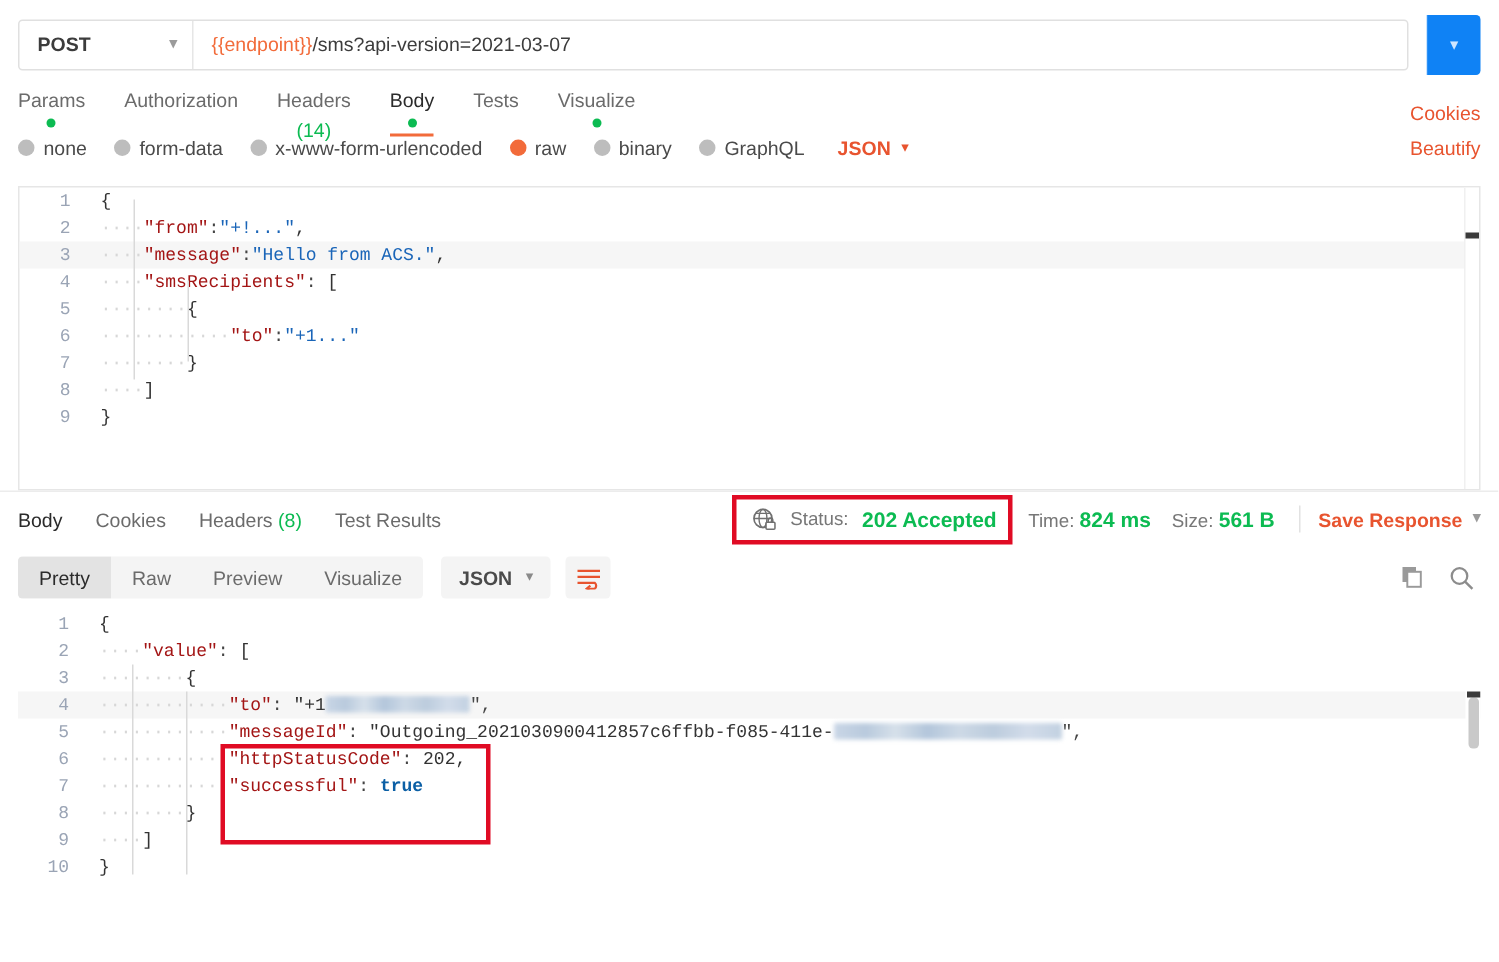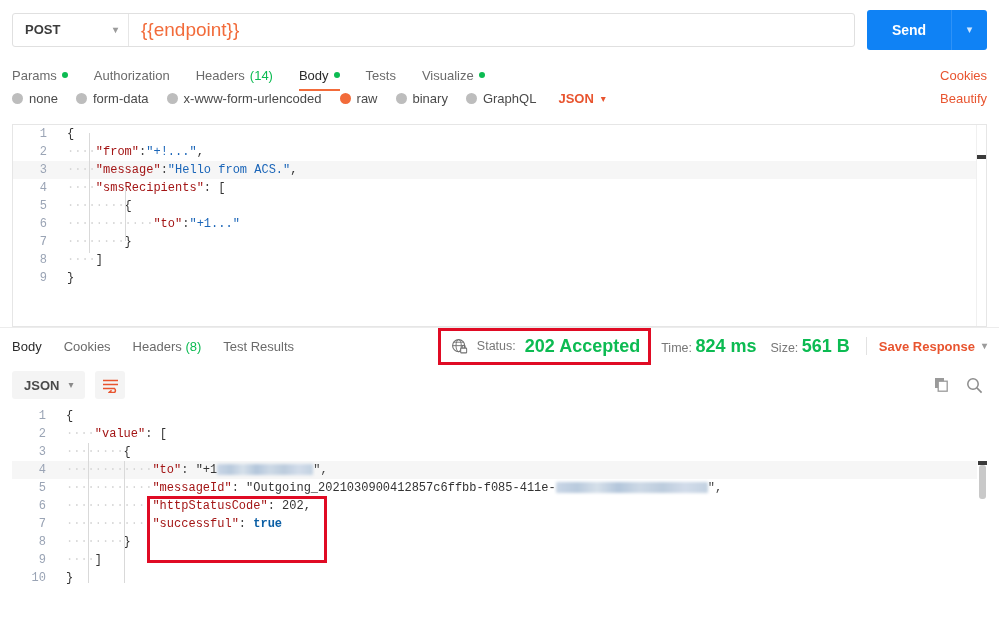--- a/index.html
+++ b/index.html
@@ -29,21 +29,21 @@
     width: 116px; flex: 0 0 116px;
     display: flex; align-items: center; justify-content: space-between;
     padding: 0 10px 0 12px;
     font-weight: bold; font-size: 13px; color: #3c3c3c;
     border-right: 1px solid #e6e6e6;
     cursor: pointer;
   }
   .chev { color: #9b9b9b; font-size: 10px; line-height: 1; }
   .url-input {
     flex: 1 1 auto; display: flex; align-items: center;
-    padding: 0 12px; font-size: 19px; color: #3c3c3c;
+    padding: 0 12px; font-size: 13px; color: #3c3c3c;
     white-space: nowrap; overflow: hidden;
   }
   .var-token { color: #f26b3a; }
   .send-wrap { flex: 0 0 auto; display: flex; margin-left: 12px; }
   .send-btn {
     height: 40px; width: 84px;
     background: #0f82f5; color: #fff; font-weight: bold; font-size: 14px;
     display: flex; align-items: center; justify-content: center;
     border-radius: 3px 0 0 3px; cursor: pointer;
   }
@@ -58,20 +58,21 @@
   .req-tabs-row {
     height: 32px; flex: 0 0 32px;
     display: flex; align-items: stretch; padding: 0 12px;
     position: relative;
   }
   .req-tabs { display: flex; align-items: stretch; gap: 0; flex: 1 1 auto; }
   .req-tab {
     display: flex; align-items: center; gap: 5px;
     padding: 0 13px; font-size: 13px; color: #6b6b6b; cursor: pointer;
     position: relative;
+    flex-direction: column;
   }
   .req-tab:first-child { padding-left: 0; }
   .req-tab.active { color: #2b2b2b; }
   .req-tab.active::after {
     content: ""; position: absolute; left: 13px; right: 13px; bottom: 0;
     height: 2px; background: #f26b3a;
   }
   .req-tab:first-child.active::after { left: 0; }
   .dot-green { width: 6px; height: 6px; border-radius: 50%; background: #0cbb52; display: inline-block; }
   .count-green { color: #0cbb52; }
@@ -141,21 +142,21 @@
   .resp-tab { font-size: 13px; color: #6b6b6b; margin-right: 22px; cursor: pointer; }
   .resp-tab.active { color: #2b2b2b; }
   .meta-right { display: flex; align-items: center; gap: 0; }
   .status-box {
     display: flex; align-items: center; gap: 9px;
     border: 3px solid #e00b24; padding: 5px 8px 5px 10px;
     margin-right: 10px;
   }
   .globe-lock { width: 17px; height: 17px; display: block; }
   .meta-label { color: #777; font-size: 12.5px; }
-  .meta-val { color: #0cbb52; font-size: 18px; font-weight: bold; }
+  .meta-val { color: #0cbb52; font-size: 14px; font-weight: bold; }
   .meta-item { margin-right: 14px; font-size: 12.5px; color: #777; white-space: nowrap; }
   .vdiv { width: 1px; height: 18px; background: #e2e2e2; margin: 0 12px 0 2px; }
   .save-resp { color: #e8542f; font-weight: bold; font-size: 13px; display: flex; align-items: center; gap: 7px; cursor: pointer; }
 
   
   .resp-toolbar {
     flex: 0 0 42px; height: 42px;
     display: flex; align-items: center; padding: 0 12px;
   }
   .seg {
@@ -202,24 +203,24 @@
 <div class="app">
 
   <div class="urlbar-row">
     <div class="method-url">
       <div class="method-select">
         <span>POST</span>
         <span class="chev">▾</span>
       </div>
       <div class="url-input">
         <span class="var-token">{{endpoint}}</span>
+          <span>/sms?api-version=2021-03-07</span>
       </div>
     </div>
     <div class="send-wrap">
-      <div class="send-btn">Send</div>
       <div class="send-caret">▾</div>
     </div>
   </div>
 
   <div class="req-tabs-row">
     <div class="req-tabs">
       <div class="req-tab">
         <span>Params</span>
         <span class="dot-green"></span>
       </div>
@@ -333,20 +334,26 @@
       </span>
       <span class="vdiv"></span>
       <span class="save-resp">
         <span>Save Response</span>
         <span class="chev">▾</span>
       </span>
     </div>
   </div>
 
   <div class="resp-toolbar">
+    <div class="seg">
+      <div class="seg-item active">Pretty</div>
+      <div class="seg-item">Raw</div>
+      <div class="seg-item">Preview</div>
+      <div class="seg-item">Visualize</div>
+    </div>
     <div class="sel-box">
       <span>JSON</span>
       <span class="chev">▾</span>
     </div>
     <div class="icon-btn">
       <svg width="17" height="15" viewBox="0 0 17 15">
         <line x1="1" y1="2.5" x2="16" y2="2.5" stroke="#e8542f" stroke-width="1.5"></line>
         <line x1="1" y1="6.5" x2="16" y2="6.5" stroke="#e8542f" stroke-width="1.5"></line>
         <path d="M1 10.5 h11.5 a2.6 2.6 0 0 1 0 4 H7.5" fill="none" stroke="#e8542f" stroke-width="1.5"></path>
         <path d="M9.6 12.4 L7.1 14.5 L9.6 16.3" fill="none" stroke="#e8542f" stroke-width="1.5"></path>

